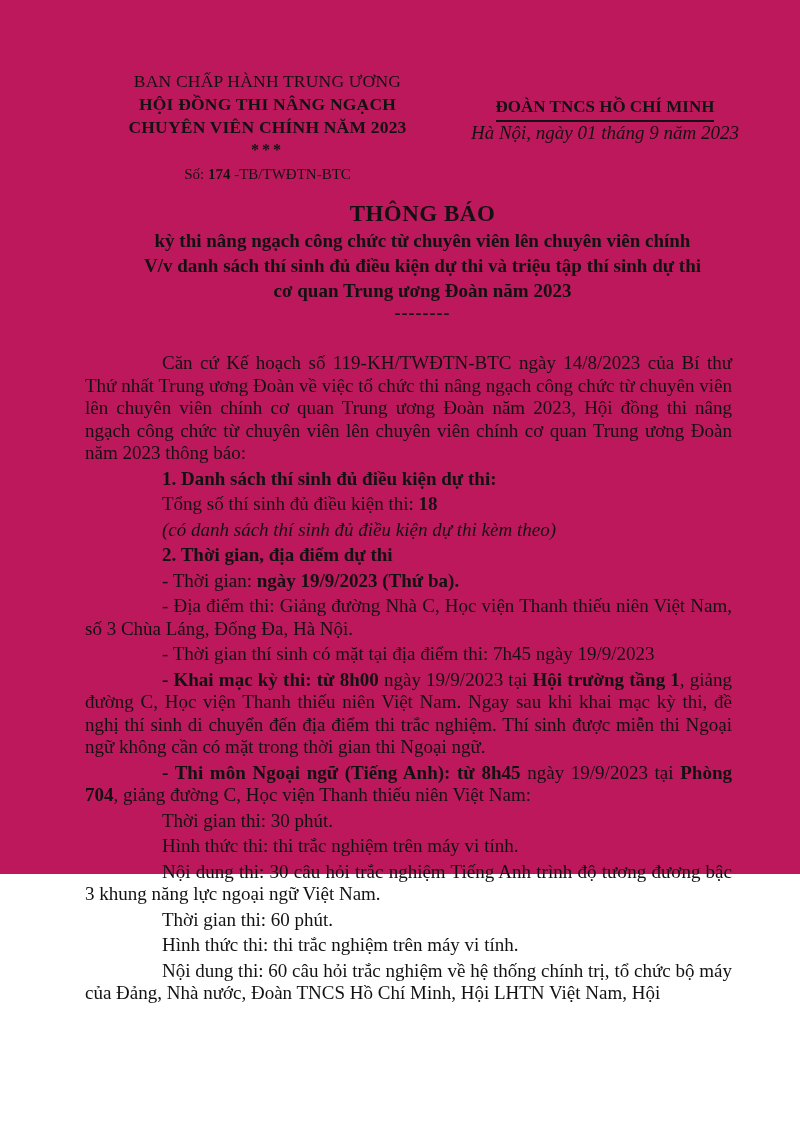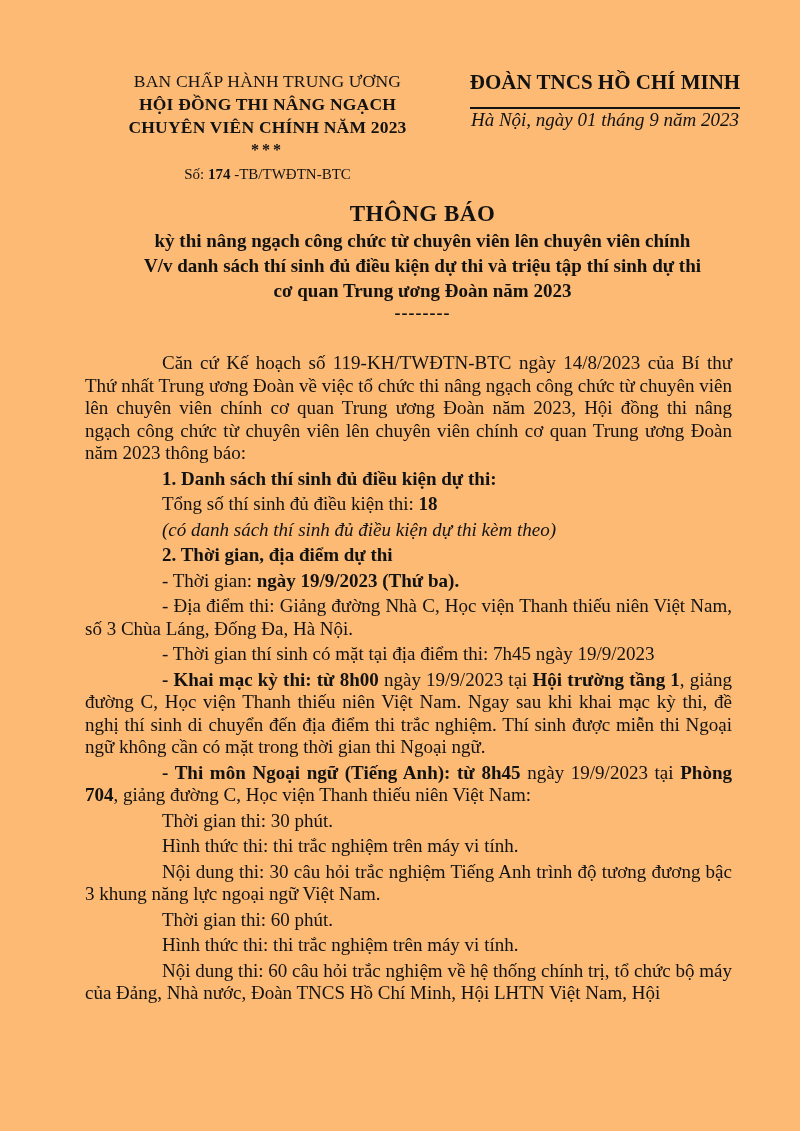--- a/index.html
+++ b/index.html
@@ -3,35 +3,36 @@
 <meta charset="utf-8">
 <style>
   html, body { margin:0; padding:0; }
   body {
     width:800px; height:1131px;
     background:#ffffff;
     font-family:"Liberation Serif","DejaVu Serif",serif;
     color:#121212;
     overflow:hidden;
   }
-  .page { position:relative; width:800px; height:1131px; background:#fdba74; }
+  .page { position:relative; width:800px; height:874px; background:#be185d; }
 
   
   .header { display:flex; padding-top:70px; }
   .header-left { margin-left:100px; width:335px; text-align:center; }
   .org-superior { font-size:17.5px; line-height:23px; letter-spacing:0.2px; }
   .org-bold { font-size:17.5px; line-height:23px; font-weight:bold; letter-spacing:0.2px; }
   .stars { font-size:16px; line-height:20px; font-weight:bold; letter-spacing:3px; margin-top:1px; }
   .doc-number { font-size:15px; line-height:25px; margin-top:2px; }
   .header-right { margin-left:25px; width:290px; text-align:center; }
   .org-right {
     display:inline-block;
-    font-size:21px; line-height:25px; font-weight:bold;
-    border-bottom:2px solid #121212; padding-bottom:12px;
+    font-size:17px; line-height:25px; font-weight:bold;
+    border-bottom:2px solid #121212; padding-bottom:1px;
     white-space:nowrap;
+    margin-top:24px;
   }
   .date-line { font-size:19px; font-style:italic; white-space:nowrap; }
 
   
   .title-block { margin-top:13px; margin-left:100px; width:645px; text-align:center; }
   .doc-title { font-size:23px; font-weight:bold; line-height:28px; letter-spacing:0.5px; }
   .subject { font-size:19px; font-weight:bold; line-height:25px; white-space:nowrap; }
   .subject:first-of-type { margin-top:3px; }
   .dash-sep { font-size:18px; font-weight:bold; line-height:18px; letter-spacing:1px; margin-top:1px; }
 

